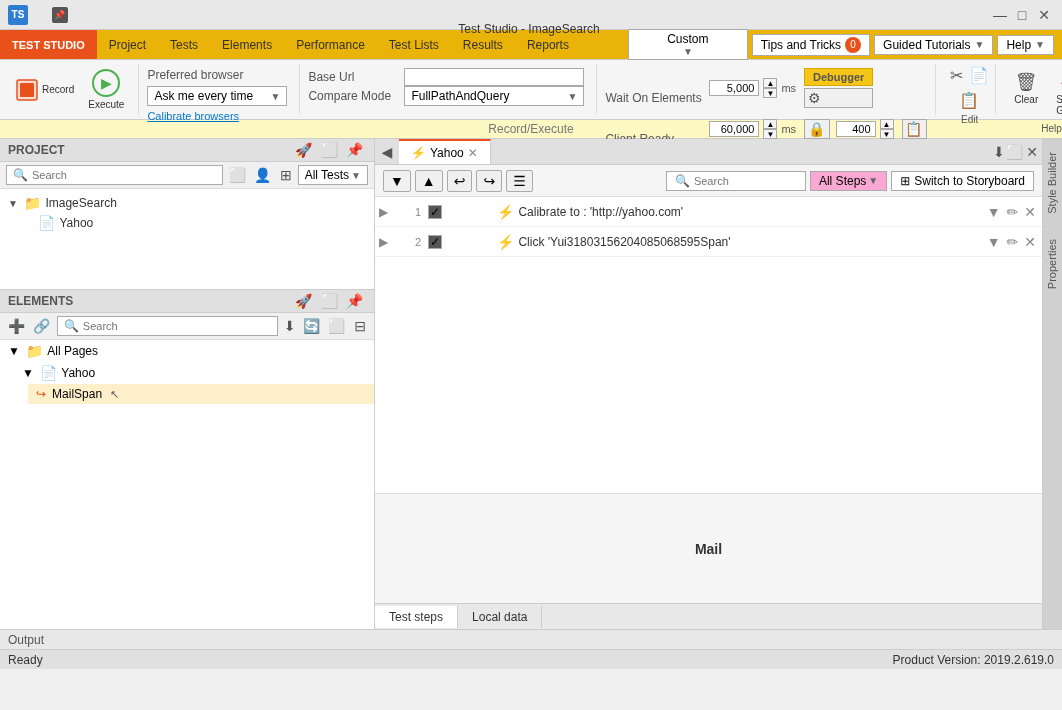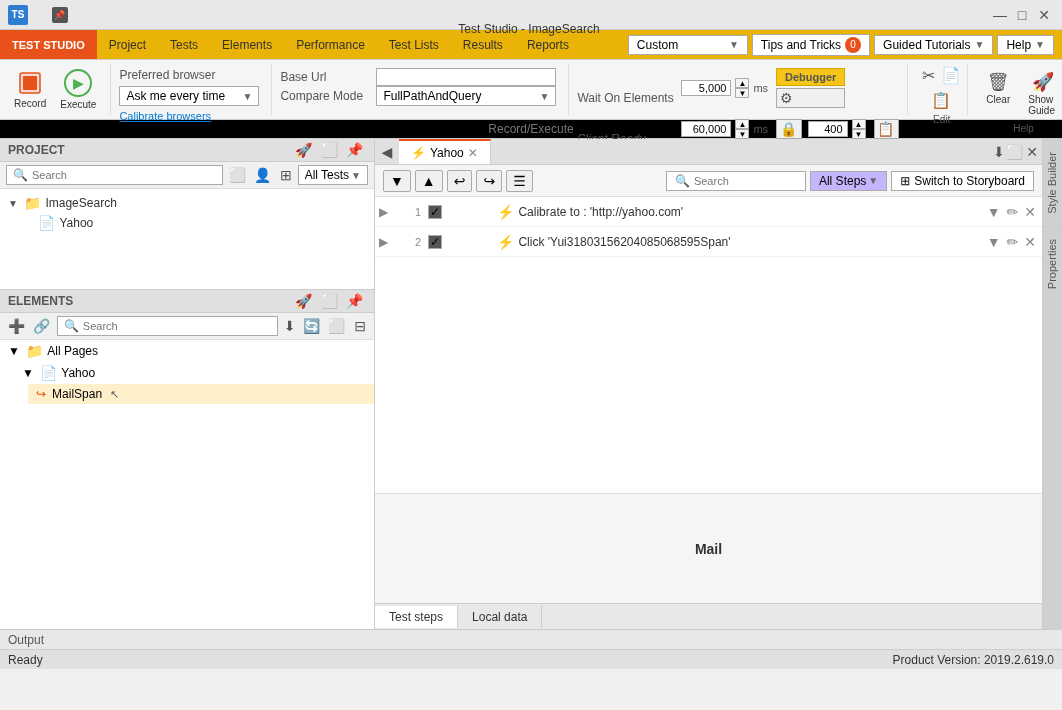--- a/index.html
+++ b/index.html
@@ -53,20 +53,21 @@
     .custom-dropdown {
       display: flex;
       align-items: center;
       border: 1px solid #aaa;
       background: white;
       padding: 2px 8px;
       cursor: pointer;
       min-width: 120px;
       justify-content: space-between;
       font-size: 12px;
+      flex-direction: column;
     }
     .tips-btn {
       display: flex;
       align-items: center;
       gap: 4px;
       border: 1px solid #aaa;
       background: white;
       padding: 2px 8px;
       cursor: pointer;
       font-size: 12px;
@@ -358,21 +359,21 @@
       background: white;
       padding: 2px 8px;
       font-size: 11px;
       width: 140px;
       display: flex;
       align-items: center;
       gap: 4px;
     }
     .all-steps-btn {
       border: 1px solid #aaa;
-      background: #c4b5fd;
+      background: #f9a8d4;
       padding: 2px 8px;
       font-size: 11px;
       display: flex;
       align-items: center;
       gap: 2px;
       cursor: pointer;
     }
     .storyboard-btn {
       border: 1px solid #aaa;
       background: white;
@@ -490,21 +491,21 @@
     
     .rec-exec-group {
       display: flex;
       gap: 2px;
       align-items: center;
       border-right: 1px solid #ddd;
       padding-right: 8px;
     }
     .rec-btn {
       display: flex;
-      flex-direction: column;
+      flex-direction: row;
       align-items: center;
       gap: 2px;
       cursor: pointer;
       padding: 4px 6px;
       border-radius: 3px;
       text-align: right;
     }
     .exec-btn {
       display: flex;
       flex-direction: column;
@@ -726,21 +727,21 @@
       </div>
       <div class="rt-btn">
         <span class="icon">🚀</span>
         <span class="label">Show Guide</span>
       </div>
     </div>
     <span style="font-size:10px; color:#555;">Help</span>
   </div>
 </div>
 
-<div style="background:#000000; border-bottom:1px solid #ccc; text-align:center; font-size:10px; color:#777; padding:2px 0; display:flex; justify-content:center; gap:200px;">
+<div style="background:#fef9c3; border-bottom:1px solid #ccc; text-align:center; font-size:10px; color:#777; padding:2px 0; display:flex; justify-content:center; gap:200px;">
   <span>Record/Execute</span>
 </div>
 
 <div class="main-layout" style="height: 490px;">
 
   <div class="left-panel">
 
     <div class="project-section">
       <div class="section-header">
         <span>PROJECT</span>

